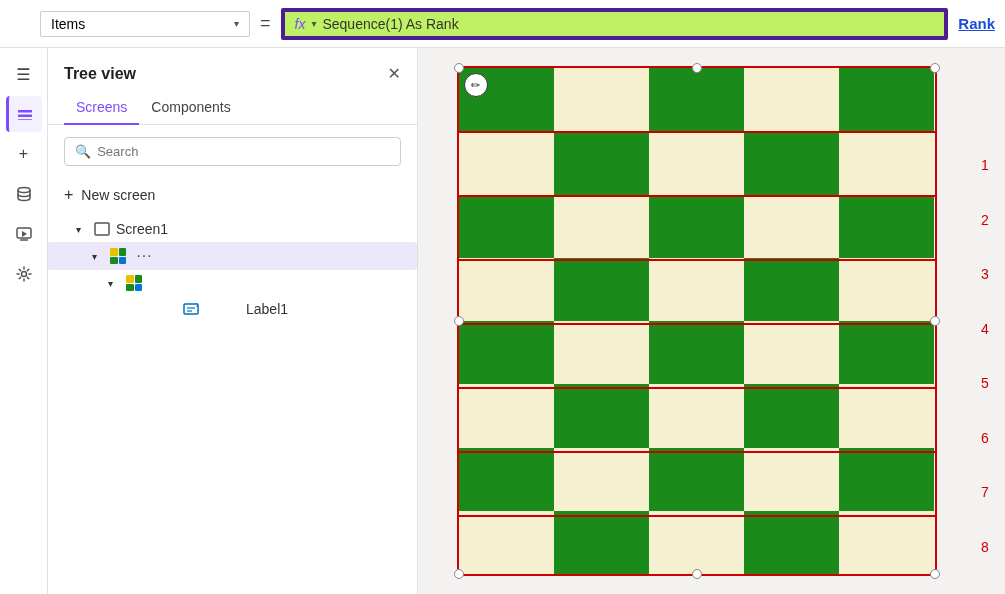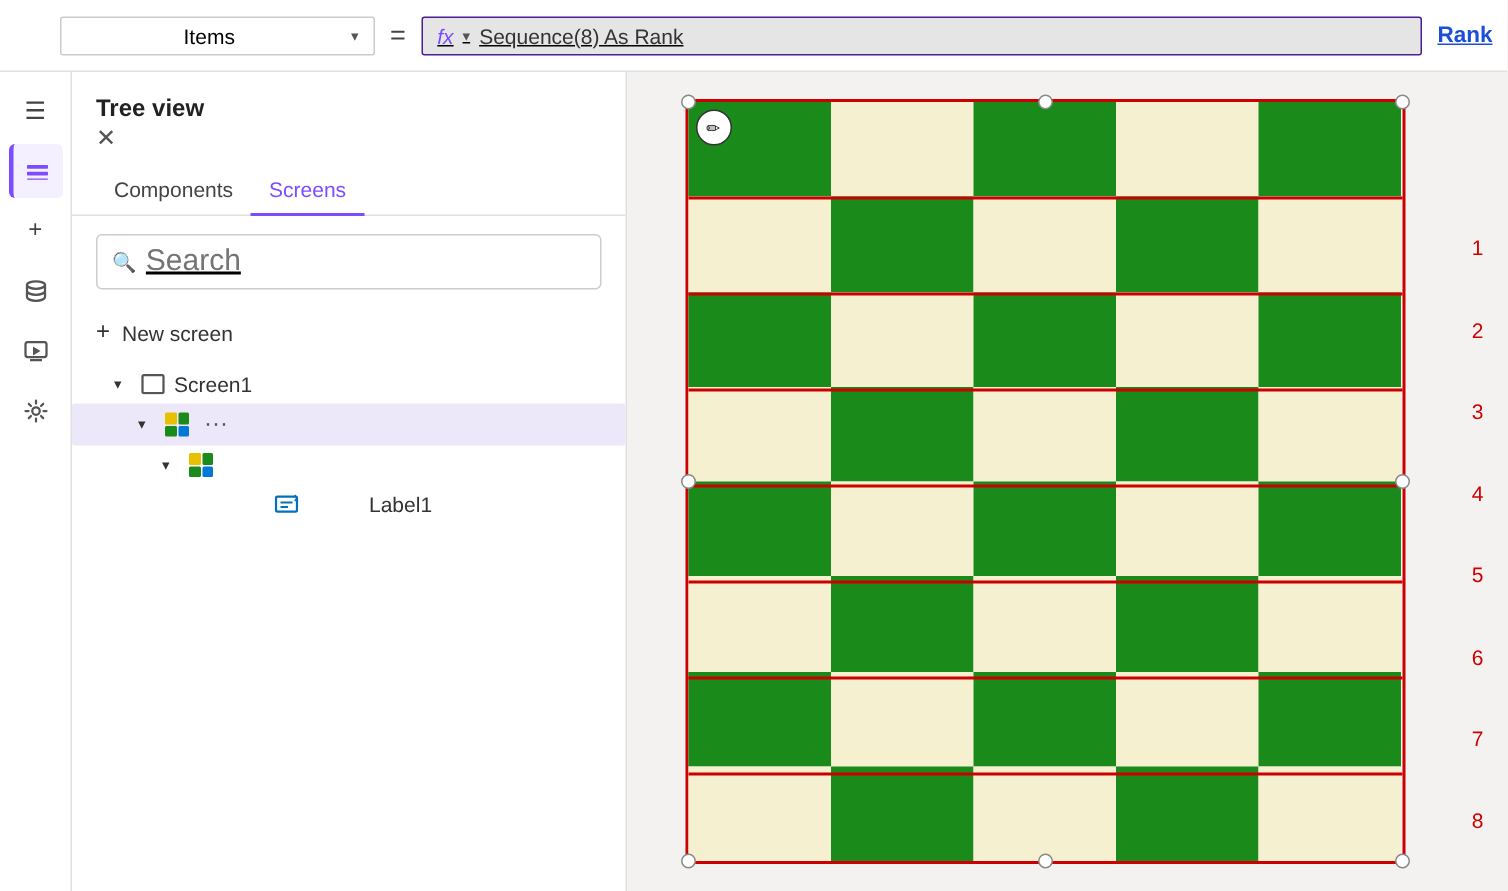--- a/index.html
+++ b/index.html
@@ -1,34 +1,34 @@
 <!DOCTYPE html>
 <html><head>
   <meta charset="utf-8">
   <style>
     * { box-sizing: border-box; margin: 0; padding: 0; }
     body { font-family: 'Segoe UI', sans-serif; font-size: 14px; background: #f3f2f1; display: flex; flex-direction: column; width: 1005px; height: 594px; overflow: hidden; }
 
     
     .top-bar {
       display: flex; align-items: center; height: 48px; background: white;
-      border-bottom: 1px solid #e0e0e0; flex-shrink: 0; text-align: center;
+      border-bottom: 1px solid #e0e0e0; flex-shrink: 0;
     }
     .items-dropdown {
       display: flex; align-items: center; gap: 6px;
       border: 1px solid #ccc; border-radius: 2px; padding: 4px 10px;
       margin-left: 40px; width: 210px; background: white; cursor: pointer;
     }
     .items-dropdown-label { flex: 1; font-size: 14px; }
     .chevron-down { font-size: 10px; color: #555; }
     .equals-sign { margin: 0 10px; font-size: 18px; color: #444; font-weight: 300; }
     .fx-bar {
       display: flex; align-items: center; gap: 6px;
-      border: 1px solid #4c1d95; border-radius: 2px; padding: 4px 10px;
-      background: #e5e5e5; flex: 1; text-decoration: underline;
+      border: 4px solid #4c1d95; border-radius: 2px; padding: 4px 10px;
+      background: #bef264; flex: 1;
     }
     .fx-label { color: #7c4dff; font-style: italic; font-size: 14px; font-weight: 500; }
     .fx-chevron { font-size: 10px; color: #555; }
     .fx-formula { color: #333; font-size: 14px; }
     .rank-label {
       color: #1d4ed8; font-size: 15px; font-weight: 600; text-decoration: underline;
       margin-right: 10px; padding-left: 10px;
     }
 
     
@@ -48,23 +48,22 @@
       border: none; background: none;
     }
     .icon-btn.active { border-left: 3px solid #7c4dff; background: #f5f0ff; color: #7c4dff; }
 
     
     .tree-panel {
       width: 370px; background: white; border-right: 1px solid #e0e0e0;
       display: flex; flex-direction: column; flex-shrink: 0;
     }
     .tree-header {
-      display: flex; align-items: flex-start; justify-content: space-between;
+      display: flex; align-items: flex-end; justify-content: space-between;
       padding: 16px 16px 8px 16px;
-      flex-direction: column;
     }
     .tree-title { font-size: 16px; font-weight: 600; color: #222; }
     .close-btn { cursor: pointer; font-size: 16px; color: #555; background: none; border: none; }
 
     .tree-tabs {
       display: flex; border-bottom: 1px solid #e0e0e0; padding: 0 16px;
     }
     .tree-tab {
       padding: 8px 12px; font-size: 14px; cursor: pointer; color: #444;
       border-bottom: 2px solid transparent; margin-bottom: -1px;
@@ -72,21 +71,21 @@
     .tree-tab.active { color: #7c4dff; border-bottom-color: #7c4dff; font-weight: 500; }
 
     .tree-search {
       margin: 12px 16px;
       display: flex; align-items: center; gap: 6px;
       border: 1px solid #ccc; border-radius: 4px; padding: 6px 10px;
       background: white;
     }
     .search-icon-char { color: #888; font-size: 13px; }
     .search-input {
-      border: none; outline: none; font-size: 20px; flex: 1; background: transparent; text-decoration: underline;
+      border: none; outline: none; font-size: 13px; flex: 1; background: transparent;
     }
 
     .new-screen-btn {
       display: flex; align-items: center; gap: 8px; padding: 8px 16px;
       font-size: 14px; color: #333; cursor: pointer; background: none; border: none;
       width: 100%; text-align: left;
     }
 
     .tree-items { padding: 4px 0; flex: 1; overflow-y: auto; }
     .tree-item {
@@ -171,21 +170,21 @@
 
 <div class="top-bar">
   <div class="items-dropdown">
     <span class="items-dropdown-label">Items</span>
     <span class="chevron-down">▾</span>
   </div>
   <span class="equals-sign">=</span>
   <div class="fx-bar">
     <span class="fx-label">fx</span>
     <span class="fx-chevron">▾</span>
-    <span class="fx-formula">Sequence(8)  As  Rank</span>
+    <span class="fx-formula">Sequence(1)  As  Rank</span>
   </div>
   <span class="rank-label">Rank</span>
 </div>
 
 <div class="main-layout">
 
   <div class="icon-sidebar">
     <button class="icon-btn">☰</button>
     <button class="icon-btn active">
       <svg width="18" height="18" viewBox="0 0 18 18" fill="none" xmlns="http://www.w3.org/2000/svg">
@@ -217,22 +216,22 @@
     </button>
   </div>
 
   <div class="tree-panel">
     <div class="tree-header">
       <span class="tree-title">Tree view</span>
       <button class="close-btn">✕</button>
     </div>
 
     <div class="tree-tabs">
+      <div class="tree-tab active">Screens</div>
       <div class="tree-tab">Components</div>
-      <div class="tree-tab active">Screens</div>
     </div>
 
     <div class="tree-search">
       <span class="search-icon-char">🔍</span>
       <input class="search-input" type="text" placeholder="Search" style="">
     </div>
 
     <button class="new-screen-btn">
       <span style="font-size:16px;font-weight:300;">+</span>
       <span>New screen</span>

